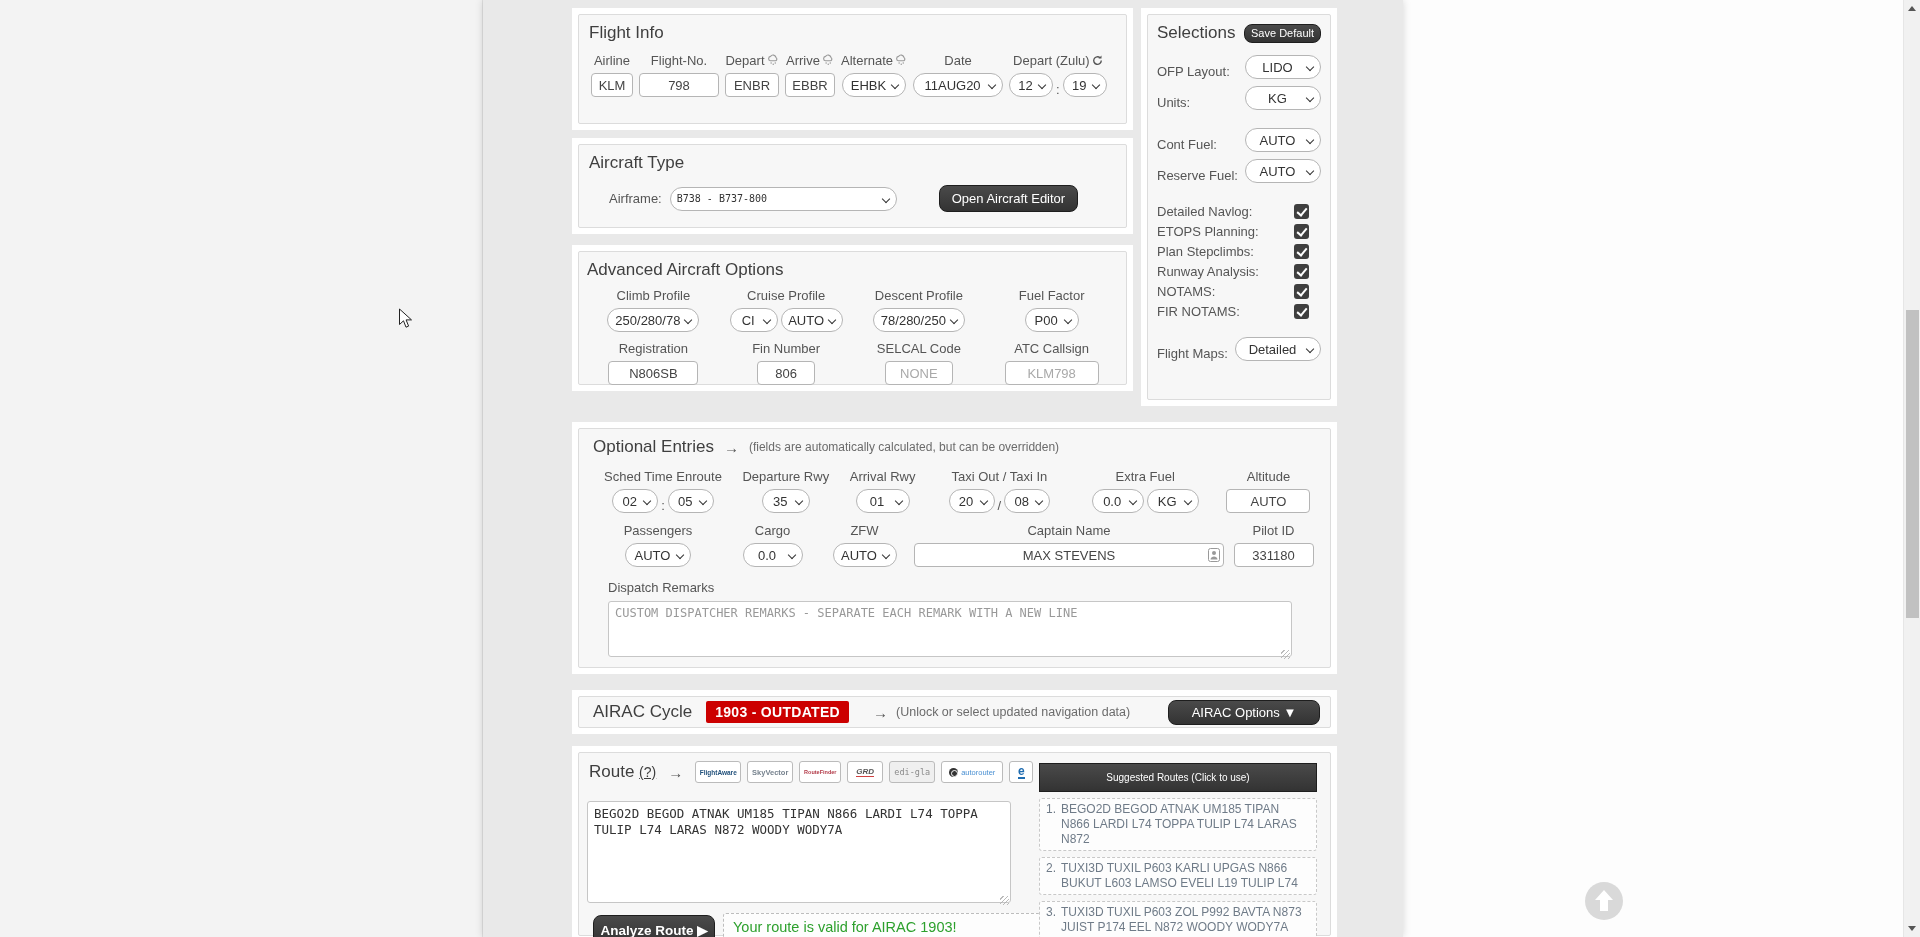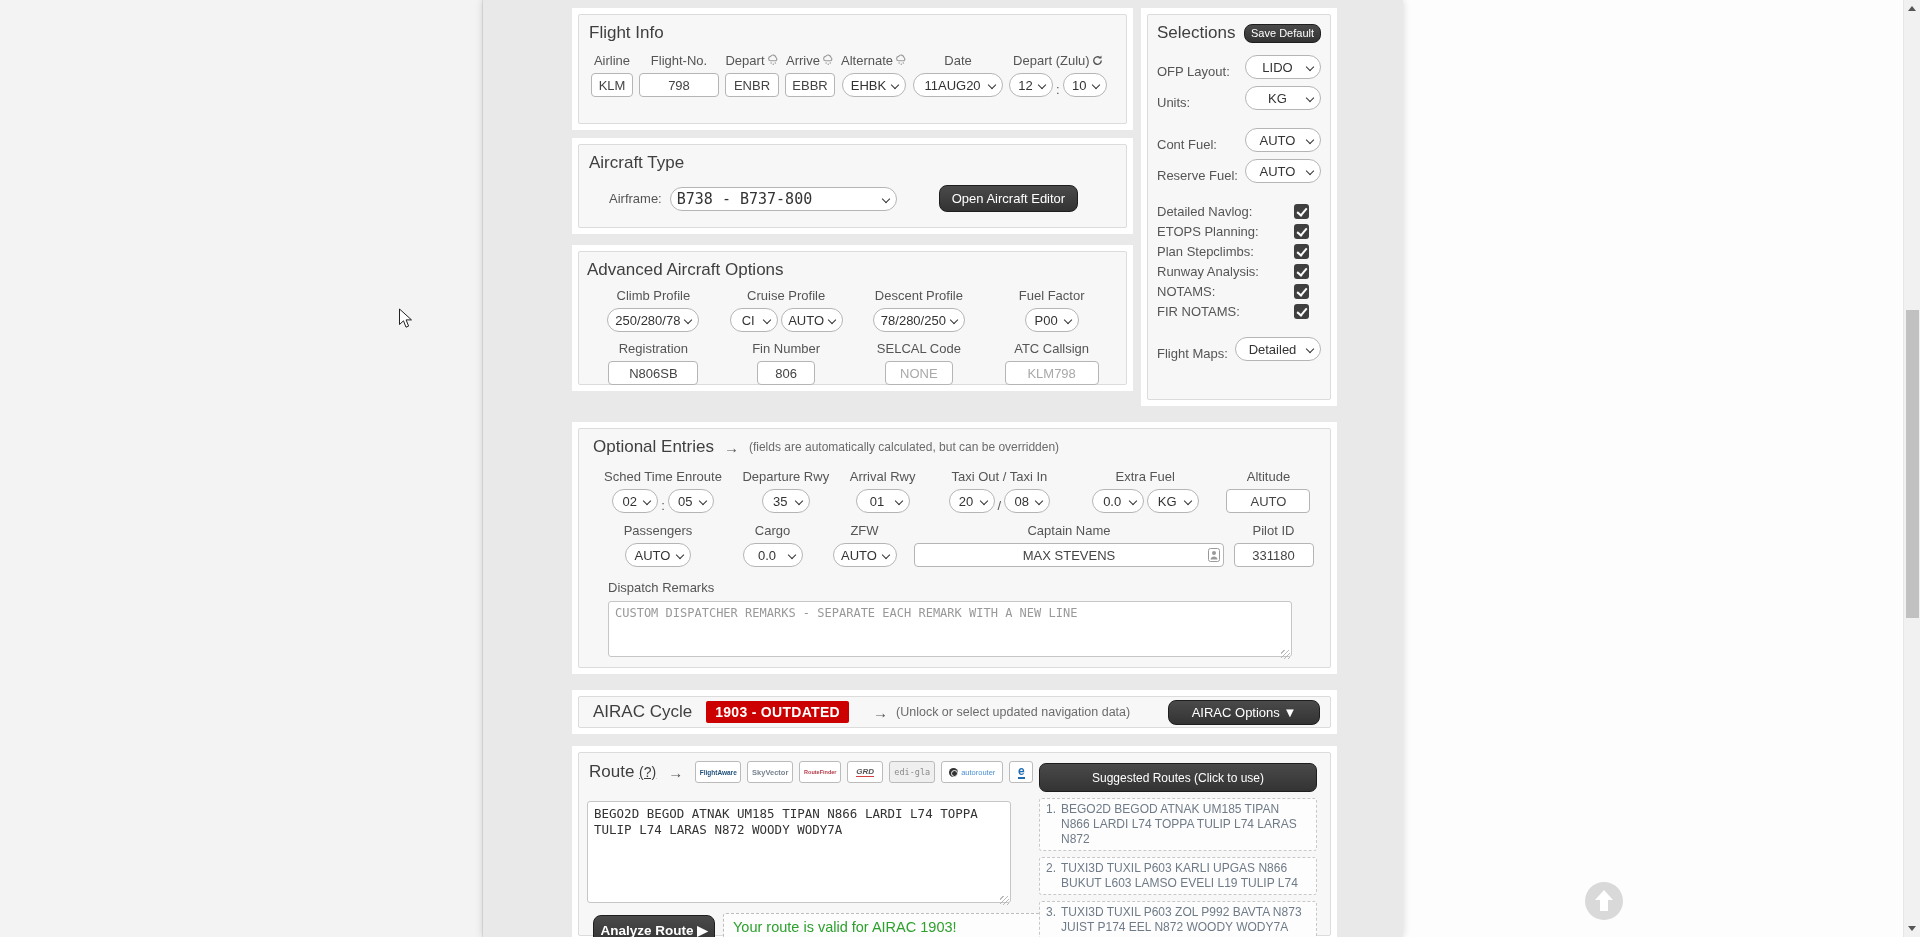--- a/index.html
+++ b/index.html
@@ -118,21 +118,21 @@
           <span class="lab"><span>Depart (Zulu)</span><svg class="wx" width="11" height="11" viewBox="0 0 16 16">
                 <path d="M13.5 8a5.5 5.5 0 1 1-1.8-4" fill="none" stroke="#555" stroke-width="2"></path>
                 <path d="M13.8 0.8 L13.8 5.2 L9.4 5.2 Z" fill="#555"></path>
               </svg></span>
           <span class="pair">
             <span class="sel" style="width:44px">
                 <span>12</span>
               </span>
             <span class="lab">:</span>
             <span class="sel" style="width:44px">
-                <span>10</span>
+                <span>19</span>
               </span>
           </span>
         </div>
       </div>
     </div>
   </div>
 
   <div class="blk" style="left:658px;top:8px;width:196px;height:398px">
     <div class="panel" style="padding:8px 9px">
       <div style="display:flex;align-items:center;justify-content:space-between">
@@ -196,21 +196,21 @@
           </span>
       </div>
     </div>
   </div>
 
   <div class="blk" style="left:89px;top:138px;width:561px;height:96px">
     <div class="panel" style="padding:8px 10px">
       <div class="h1">Aircraft Type</div>
       <div style="display:flex;align-items:center;margin-top:12px">
         <span class="lab" style="margin-left:20px">Airframe:</span>
-        <span class="sel mono" style="width:227px;margin-left:8px;justify-content:flex-start;font-size:15px">
+        <span class="sel mono" style="width:227px;margin-left:8px;justify-content:flex-start;font-size:10px">
             <span>B738 - B737-800</span>
           </span>
         <span class="dbtn" style="height:27px;padding:0 12px;margin-left:42px">Open Aircraft Editor</span>
       </div>
     </div>
   </div>
 
   <div class="blk" style="left:89px;top:245px;width:561px;height:146px">
     <div class="panel" style="padding:8px 8px">
       <div class="h1">Advanced Aircraft Options</div>
@@ -410,21 +410,21 @@
           </span>
       </div>
       <span style="position:absolute;left:8px;top:48px">
         <textarea class="mono" style="width: 424px; height: 102px; font-size: 12.5px; color: rgb(51, 51, 51); line-height: 16px;">BEGO2D BEGOD ATNAK UM185 TIPAN N866 LARDI L74 TOPPA TULIP L74 LARAS N872 WOODY WODY7A</textarea>
         <span class="rsz"></span>
       </span>
       <span class="dbtn" style="position:absolute;left:14px;top:162px;width:122px;height:30px;font-weight:bold;font-size:13.5px">Analyze Route ▶</span>
       <div style="position:absolute;left:144px;top:160px;width:318px;height:40px;border:1px dashed #bdbdbd;border-radius:3px;background:#fdfdfd;padding:5px 9px;font-size:14.5px;color:#2da02d">Your route is valid for AIRAC 1903!</div>
 
       <div style="position:absolute;left:460px;top:10px;width:278px">
-        <div class="dbtn" style="height:29px;width:100%;border-radius:7px;font-size:12px">Suggested Routes (Click to use)</div>
+        <div class="dbtn" style="height:29px;width:100%;border-radius:0;font-size:10px">Suggested Routes (Click to use)</div>
         <div style="margin-top:4px">
           <div class="sugg-item">
             <span class="num">1.</span>
             <span class="txt">BEGO2D BEGOD ATNAK UM185 TIPAN N866 LARDI L74 TOPPA TULIP L74 LARAS N872</span>
           </div>
           <div class="sugg-item">
             <span class="num">2.</span>
             <span class="txt">TUXI3D TUXIL P603 KARLI UPGAS N866 BUKUT L603 LAMSO EVELI L19 TULIP L74</span>
           </div>
           <div class="sugg-item">

